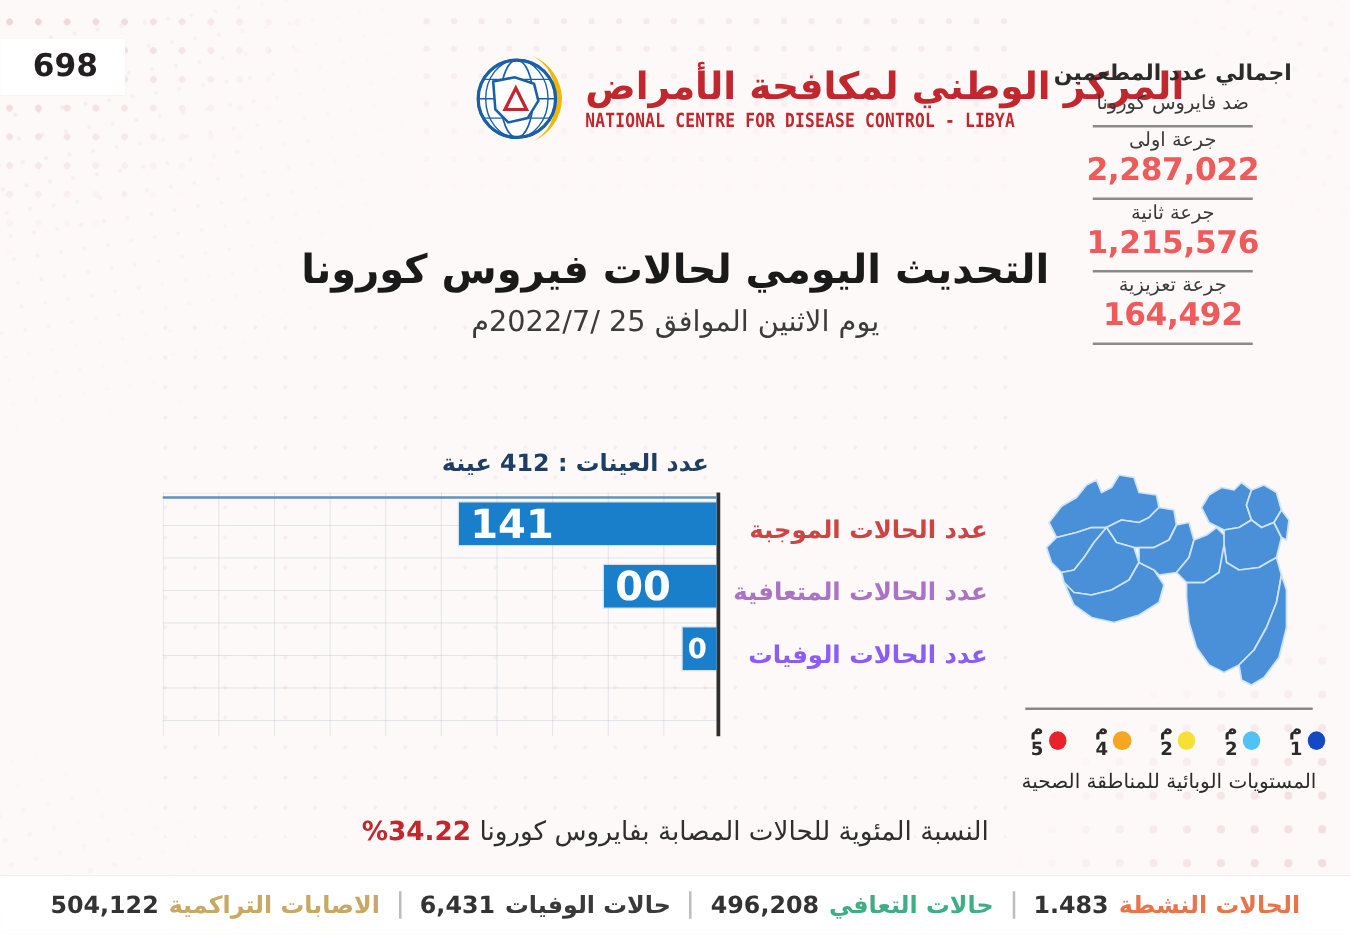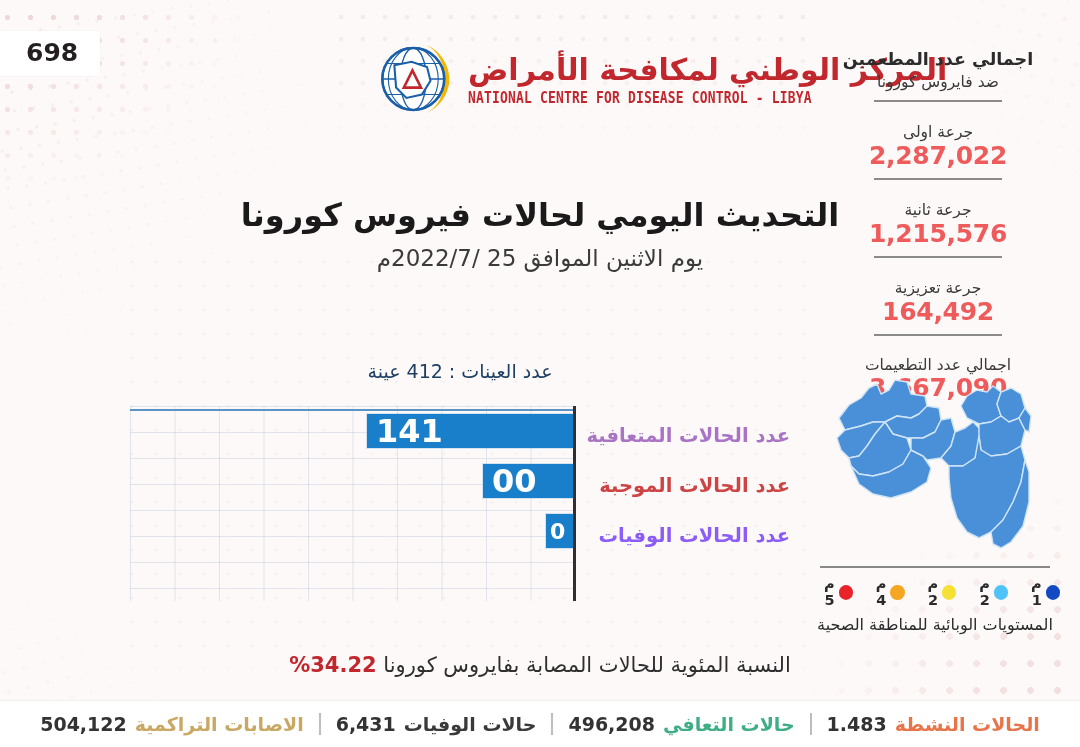--- a/index.html
+++ b/index.html
@@ -120,21 +120,21 @@
   #vax-panel {
     position: absolute; top: 48px; right: 28px;
     width: 228px; text-align: center; z-index: 5;
   }
   #vax-panel .vax-head-1 {
     font-size: 17.5px; font-weight: bold; color: #2b2b2b; line-height: 1.3;
   }
   #vax-panel .vax-head-2 {
     font-size: 15.5px; color: #3a3a3a; line-height: 1.35; margin-top: 1px;
   }
-  .vax-row { padding-top: 20px; }
+  .vax-row { padding-top: 0; }
   .vax-sep {
     height: 2px; background: #8a8a8a; width: 128px; margin: 7px auto 0;
   }
   .vax-label { font-size: 15.5px; color: #3a3a3a; line-height: 1.3; }
   .vax-value {
     font-size: 25px; font-weight: bold; color: #ef5b5b;
     font-family: "DejaVu Sans", sans-serif; line-height: 1.2;
     letter-spacing: -.3px; margin-top: -1px;
   }
   .vax-total-label { font-size: 15.5px; color: #3a3a3a; }
@@ -149,22 +149,22 @@
     letter-spacing: -.3px;
   }
   #sub-date {
     font-size: 23px; color: #3b3b3b; margin-top: 11px;
     font-weight: normal;
   }
 
   
   #chart-block { position: absolute; top: 360px; left: 130px; width: 660px; z-index: 5; }
   #samples-line {
-    text-align: center; font-size: 19px; font-weight: normal;
-    color: #1d3f63; margin-bottom: 24px;
+    text-align: center; font-size: 19px; font-weight: bold;
+    color: #1d3f63; margin-bottom: 12px;
   }
   #chart-area {
     position: relative; height: 195px;
     display: flex; direction: rtl;
   }
   #cat-labels {
     width: 214px; flex: 0 0 214px;
     display: flex; flex-direction: column;
     padding-top: 4px;
   }
@@ -308,37 +308,33 @@
       <div class="vax-value">1,215,576</div>
     </div>
 
     <div class="vax-sep"></div>
     <div class="vax-row">
       <div class="vax-label">جرعة تعزيزية</div>
       <div class="vax-value">164,492</div>
     </div>
 
     <div class="vax-sep"></div>
-    <div class="vax-row">
-      <div class="vax-total-label">اجمالي عدد التطعيمات</div>
-      <div class="vax-value">3,667,090</div>
-    </div>
   </div>
 
   <div id="title-block">
     <div id="main-title">التحديث اليومي لحالات فيروس كورونا</div>
     <div id="sub-date">يوم الاثنين الموافق  25 /2022/7م</div>
   </div>
 
   <div id="chart-block">
     <div id="samples-line">عدد العينات : 412 عينة</div>
     <div id="chart-area">
       <div id="cat-labels">
+        <div class="cat-label sp1" style="color:#cc4444">عدد الحالات الموجبة</div>
         <div class="cat-label" style="color:#a974c4">عدد الحالات المتعافية</div>
-        <div class="cat-label sp1" style="color:#cc4444">عدد الحالات الموجبة</div>
         <div class="cat-label" style="color:#8b5cf6">عدد الحالات الوفيات</div>
       </div>
       <div id="plot">
         <div id="top-rule"></div>
         <div class="bar-row">
           <div class="bar b0">141</div>
         </div>
         <div class="bar-row">
           <div class="bar b1">00</div>
         </div>

